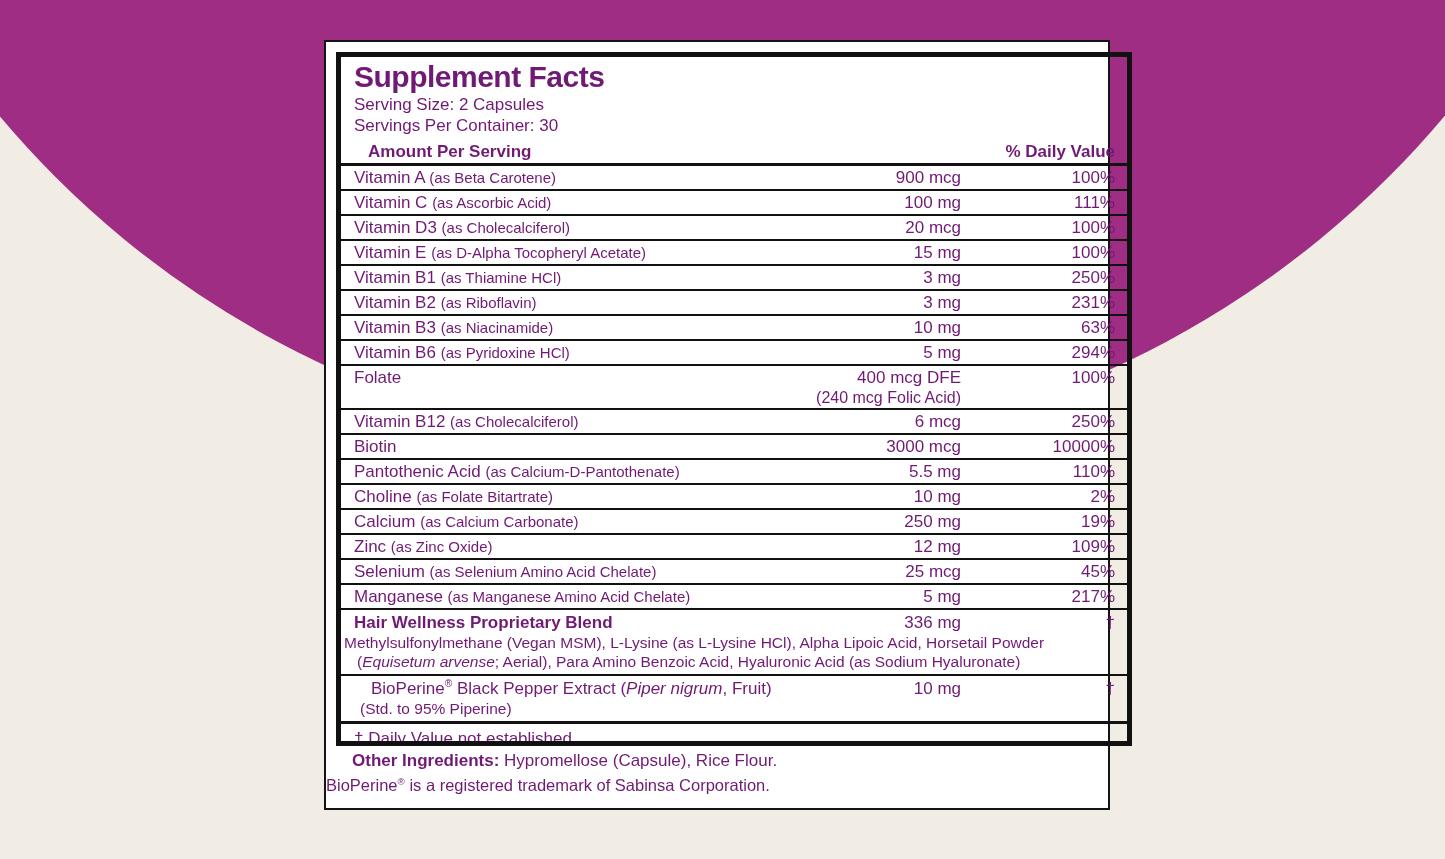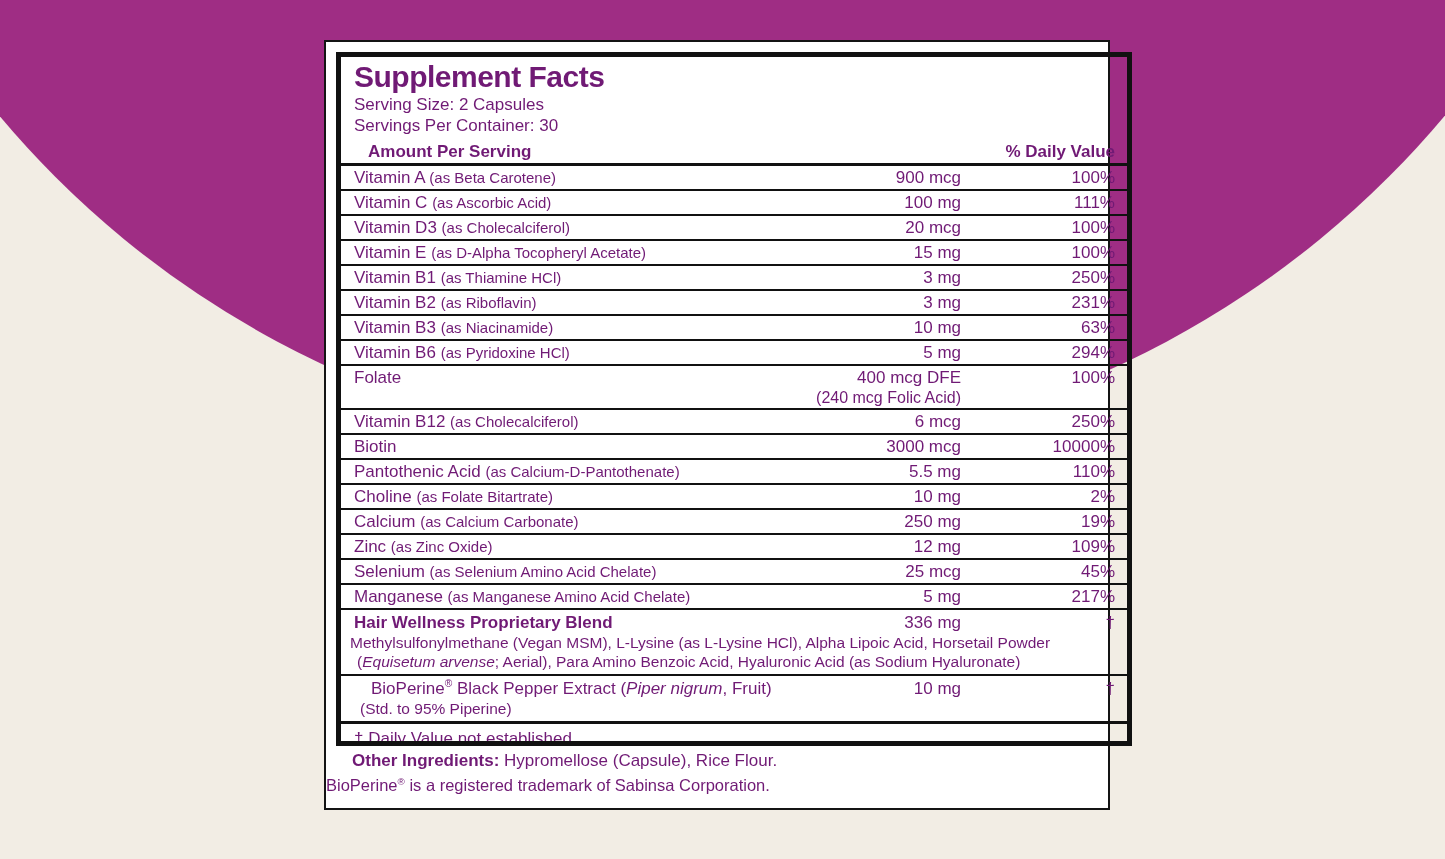--- a/index.html
+++ b/index.html
@@ -98,21 +98,21 @@
 
   .blend-section {
     border-bottom: 2px solid #111111;
     padding: 2px 0 3px 0;
   }
   .blend-head { font-size: 17px; line-height: 21px; }
   .blend-name { font-weight: 700; }
   .blend-desc {
     font-size: 15.5px;
     line-height: 19px;
-    padding-left: 9px;
+    padding-left: 3px;
     white-space: nowrap;
   }
   .blend-desc.second { padding-left: 16px; }
 
   .bioperine-section {
     border-bottom: 3px solid #111111;
     padding: 2px 0 3px 0;
   }
   .bio-head { font-size: 17px; line-height: 21px; padding-left: 17px; }
   .bio-sub  { font-size: 15.5px; line-height: 19px; padding-left: 19px; }

